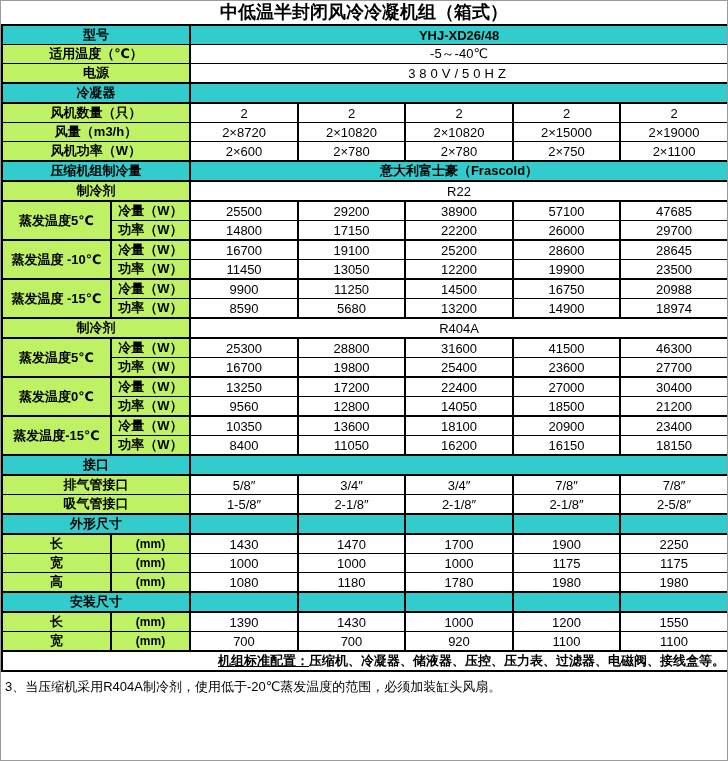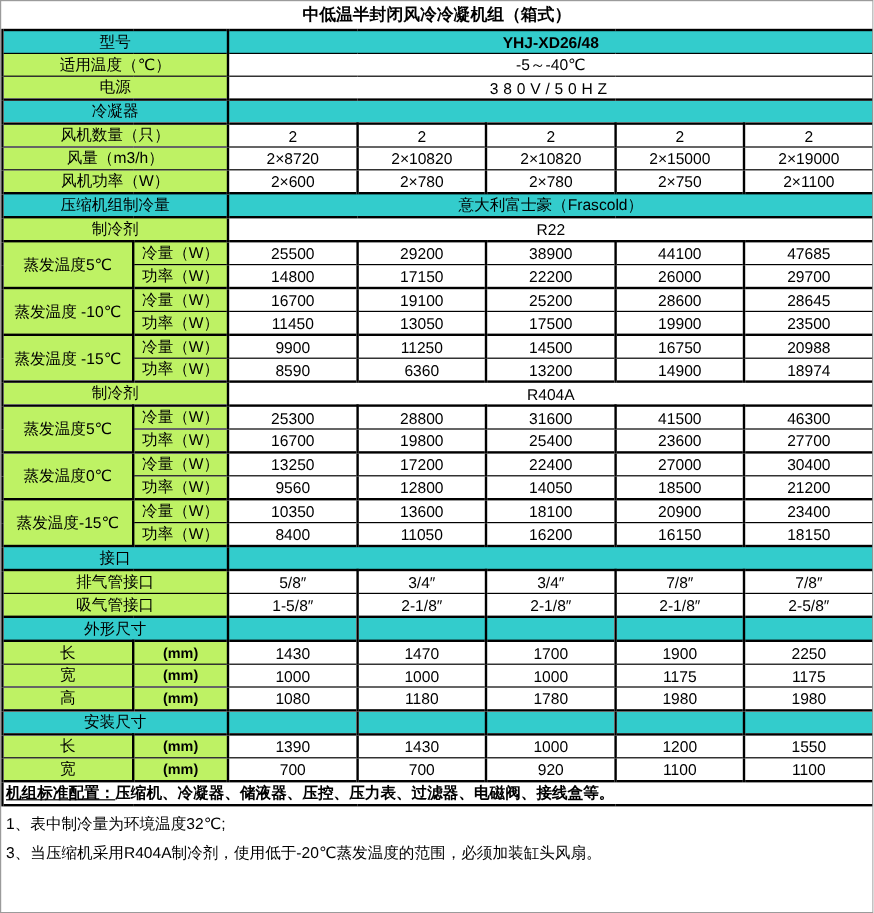--- a/index.html
+++ b/index.html
@@ -1,31 +1,31 @@
 <!DOCTYPE html>
 <html><head>
 <meta charset="utf-8">
 <style>
   * { margin:0; padding:0; box-sizing:border-box; }
   body { background:#fff; font-family:"Liberation Sans","DejaVu Sans",sans-serif; }
   .wrap { width:728px; height:761px; border:1px solid #9b9b9b; background:#fff; overflow:hidden; }
-  .title { height:23px; line-height:23px; text-align:center; font-weight:bold; font-size:14px; color:#000; }
+  .title { height:23px; line-height:23px; text-align:center; font-weight:bold; font-size:18px; color:#000; }
   table { border-collapse:collapse; table-layout:fixed; width:726px; border:2px solid #000; }
   td { border:2px solid #000; border-top-width:1px; border-bottom-width:1px;
        height:18px; padding:0 2px; text-align:center; vertical-align:middle;
        font-size:13px; color:#000; white-space:nowrap; overflow:hidden; }
   .tt { border-top-width:2px; }
-  .zh { font-weight:normal; font-size:13px; }
+  .zh { font-weight:bold; font-size:13px; }
   .teal { background:#33CCCC; }
   .cyan { background:#bef264; }
   .bold { font-weight:bold; }
   .left { text-align:center; }
   .sp { letter-spacing:4px;margin-left:19px; }
   .unit { font-size:12px; font-weight:bold; }
-  .configrow { text-align:left; font-weight:bold; font-size:13px; }
+  .configrow { text-align:right; font-weight:bold; font-size:13px; }
   .configrow .ul { text-decoration:underline; }
   .notes { padding:3px 4px 0 4px; font-size:13px; color:#000; }
   .notes div { line-height:24px; white-space:nowrap; overflow:hidden; }
 </style>
 </head>
 <body>
 
 <div class="wrap">
   <div class="title">中低温半封闭风冷冷凝机组（箱式）</div>
 
@@ -97,21 +97,21 @@
       <td colspan="2" class="zh cyan tt">制冷剂</td>
       <td colspan="5" class="tt">R22</td>
     </tr>
 
     <tr>
       <td rowspan="2" class="zh cyan tt">蒸发温度5℃</td>
       <td class="zh cyan tt">冷量（W）</td>
       <td class="tt">25500</td>
       <td class="tt">29200</td>
       <td class="tt">38900</td>
-      <td class="tt">44100</td>
+      <td class="tt">57100</td>
       <td class="tt">47685</td>
     </tr>
     <tr>
       <td class="zh cyan">功率（W）</td>
       <td>14800</td>
       <td>17150</td>
       <td>22200</td>
       <td>26000</td>
       <td>29700</td>
     </tr>
@@ -122,38 +122,38 @@
       <td class="tt">16700</td>
       <td class="tt">19100</td>
       <td class="tt">25200</td>
       <td class="tt">28600</td>
       <td class="tt">28645</td>
     </tr>
     <tr>
       <td class="zh cyan">功率（W）</td>
       <td>11450</td>
       <td>13050</td>
-      <td>17500</td>
+      <td>12200</td>
       <td>19900</td>
       <td>23500</td>
     </tr>
 
     <tr>
       <td rowspan="2" class="zh cyan tt">蒸发温度 -15℃</td>
       <td class="zh cyan tt">冷量（W）</td>
       <td class="tt">9900</td>
       <td class="tt">11250</td>
       <td class="tt">14500</td>
       <td class="tt">16750</td>
       <td class="tt">20988</td>
     </tr>
     <tr>
       <td class="zh cyan">功率（W）</td>
       <td>8590</td>
-      <td>6360</td>
+      <td>5680</td>
       <td>13200</td>
       <td>14900</td>
       <td>18974</td>
     </tr>
 
     <tr>
       <td colspan="2" class="zh cyan tt">制冷剂</td>
       <td colspan="5" class="tt">R404A</td>
     </tr>
 
@@ -295,16 +295,15 @@
       <td>1100</td>
     </tr>
 
     <tr>
       <td colspan="7" class="configrow tt"><span class="ul">机组标准配置：</span><span>压缩机、冷凝器、储液器、压控、压力表、过滤器、电磁阀、接线盒等。</span></td>
     </tr>
   </tbody>
     </table>
 
   <div class="notes">
-    <div>1、表中制冷量为环境温度32℃;</div>
     <div>3、当压缩机采用R404A制冷剂，使用低于-20℃蒸发温度的范围，必须加装缸头风扇。</div>
   </div>
 </div>
 
 </body></html>

